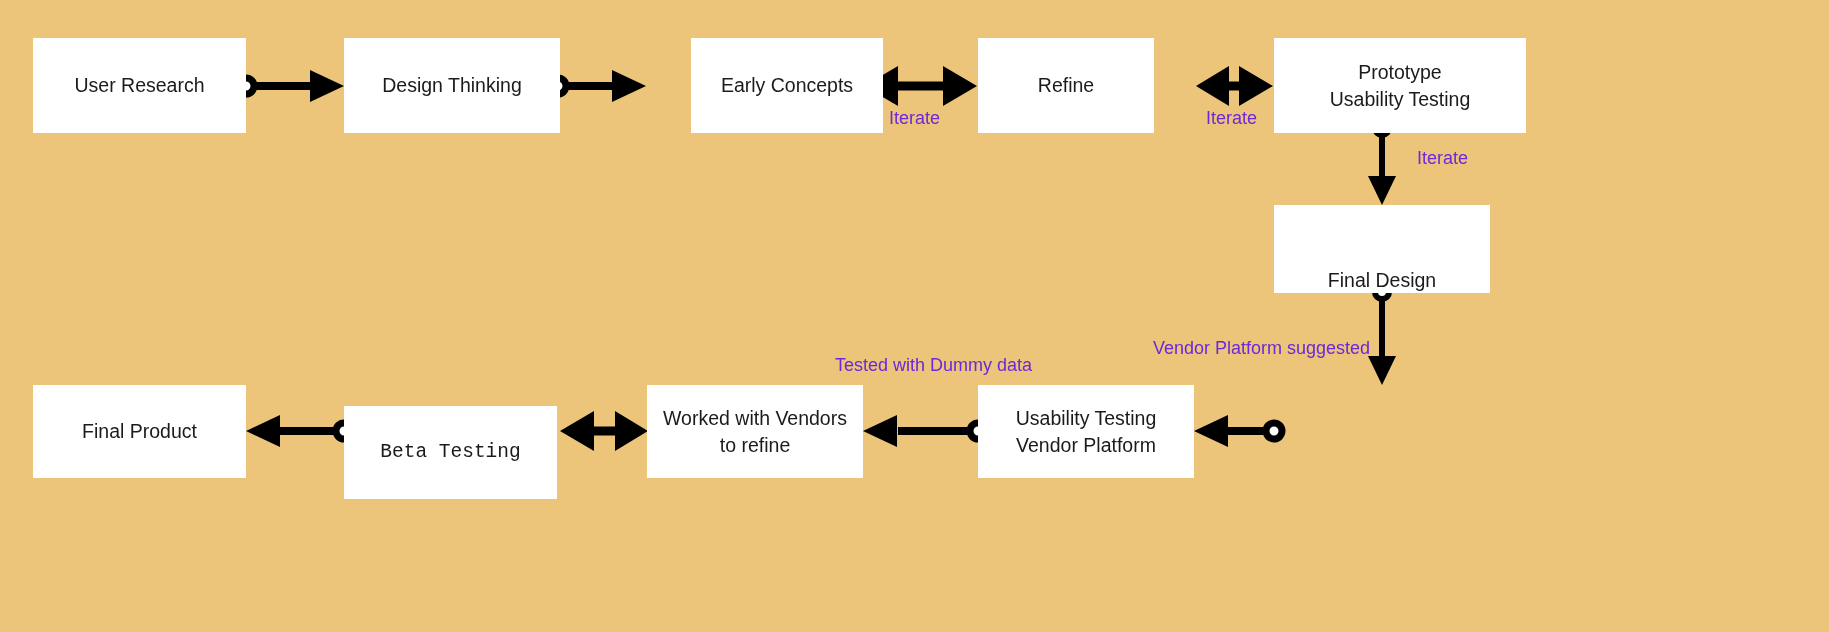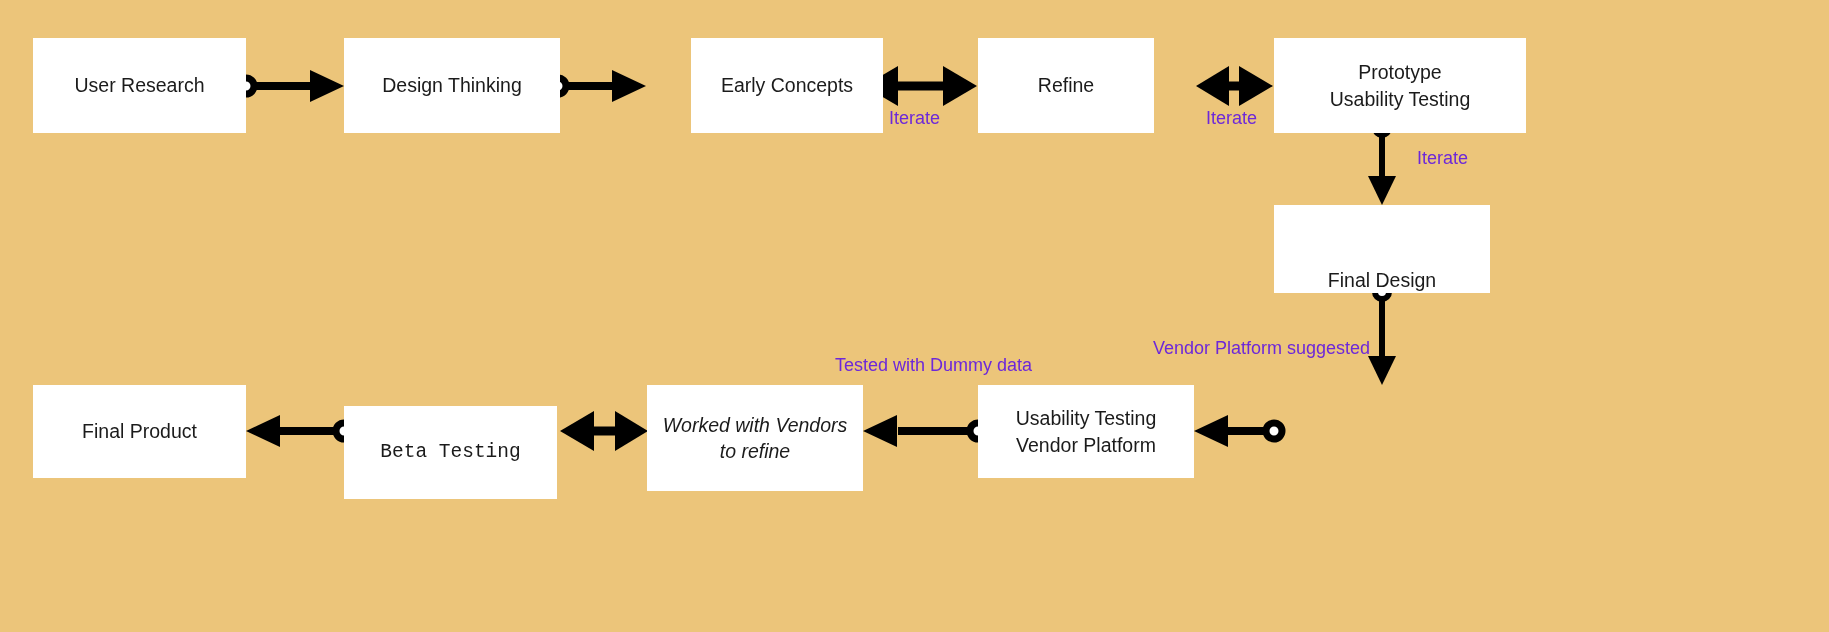--- a/index.html
+++ b/index.html
@@ -142,21 +142,21 @@
   <div class="node" style="left:1274px;top:205px;width:216px;height:88px;align-items:flex-end;">
     <span>Final Design</span>
   </div>
 
 
   <div class="node" style="left:978px;top:385px;width:216px;height:93px;">
     <span>Usability Testing
 Vendor Platform</span>
   </div>
 
-  <div class="node" style="left:647px;top:385px;width:216px;height:106px;font-style:italic;">
+  <div class="node" style="left:647px;top:385px;width:216px;height:93px;">
     <span>Worked with Vendors
 to refine</span>
   </div>
 
   <div class="node" style="left:344px;top:406px;width:213px;height:93px;font-family:Liberation Mono, monospace;">
     <span>Beta Testing</span>
   </div>
 
   <div class="node" style="left:33px;top:385px;width:213px;height:93px;text-align:right;">
     <span>Final Product</span>

